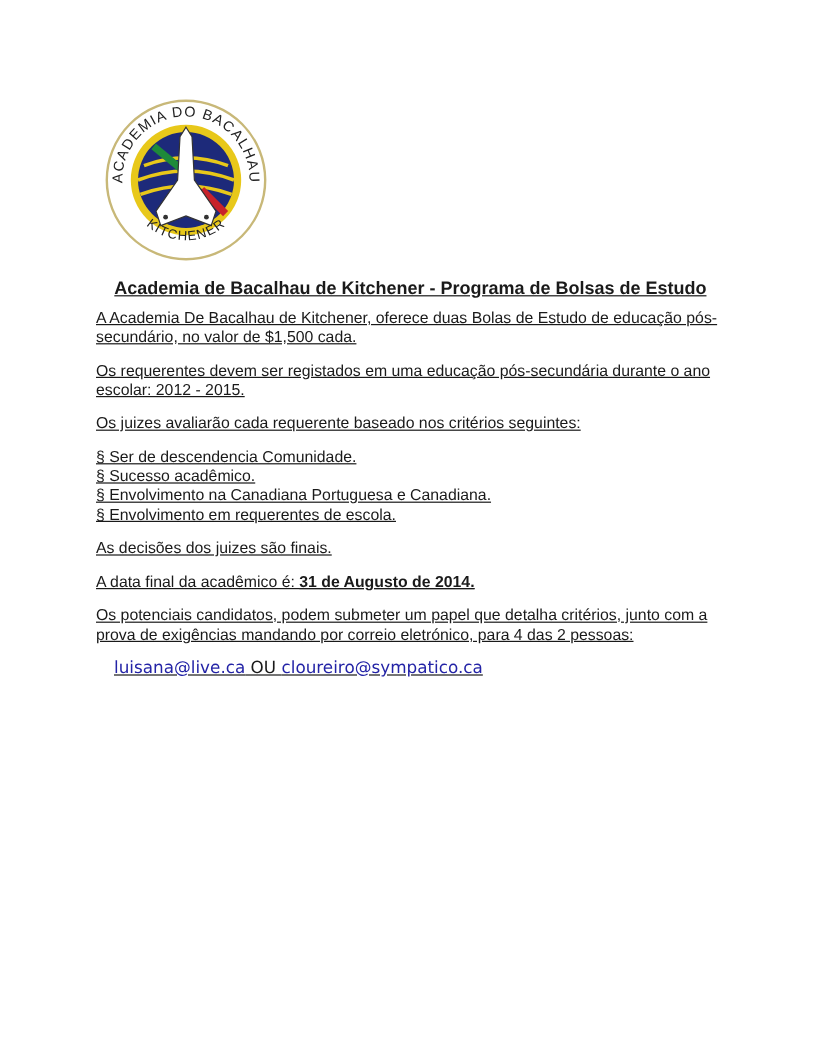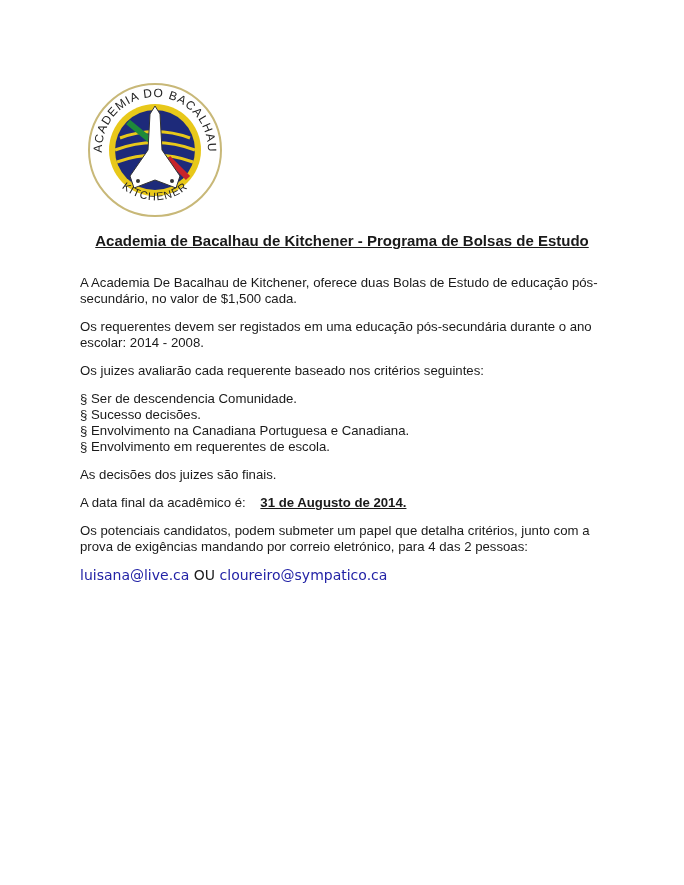--- a/index.html
+++ b/index.html
@@ -1,26 +1,26 @@
 <!DOCTYPE html>
 <html><head>
   <meta charset="utf-8">
   <style>
     html, body { margin: 0; padding: 0; background: #ffffff; }
     body { width: 684px; height: 885px; position: relative; overflow: hidden;
            font-family: "Liberation Sans", sans-serif; color: #1a1a1a; }
     .logo-box { position: absolute; left: 80px; top: 80px; width: 150px; height: 140px; }
     .title { position: absolute; left: 0; top: 232px; width: 684px; text-align: center;
              font-size: 15px; font-weight: bold; text-decoration: underline; color: #1a1a1a; }
-    .content { position: absolute; left: 80px; top: 275px; width: 520px; font-size: 13.2px; line-height: 16px; }
+    .content { position: absolute; left: 80px; top: 257px; width: 520px; font-size: 13.2px; line-height: 16px; text-decoration: underline; }
     .content p { margin: 0 0 12px 0; }
     .crit { margin: 0 0 12px 0; }
     .crit div { line-height: 16px; }
-    .date { font-weight: bold; text-decoration: underline; margin-left: 11px; }
-    .emails { font-family: "DejaVu Sans", sans-serif; font-size: 14px; margin-top: 2px; }
+    .date { font-weight: bold; text-decoration: underline; }
+    .emails { font-family: "DejaVu Sans", sans-serif; font-size: 14px; margin-top: 2px; margin-left: 15px; }
     .email { color: #2323a6; }
     .or { color: #1a1a1a; }
   </style>
 </head>
 <body>
 
 <div class="logo-box">
   <svg width="150" height="140" viewBox="0 0 150 140">
     <circle cx="75" cy="70" r="66" fill="#ffffff" stroke="#c8b878" stroke-width="2"></circle>
     <circle cx="75" cy="70" r="46" fill="#e8c81a"></circle>
@@ -43,25 +43,25 @@
     <text font-family="Liberation Sans, sans-serif" font-size="11" fill="#222" letter-spacing="1">
       <textPath href="#botArc" startOffset="50%" text-anchor="middle">KITCHENER</textPath>
     </text>
   </svg>
 </div>
 
 <div class="title">Academia de Bacalhau de Kitchener - Programa de Bolsas de Estudo</div>
 
 <div class="content">
   <p>A Academia De Bacalhau de Kitchener, oferece duas Bolas de Estudo de educação pós-secundário, no valor de $1,500 cada.</p>
-  <p>Os requerentes devem ser registados em uma educação pós-secundária durante o ano escolar: 2014 - 2008.</p>
+  <p>Os requerentes devem ser registados em uma educação pós-secundária durante o ano escolar: 2012 - 2015.</p>
   <p>Os juizes avaliarão cada requerente baseado nos critérios seguintes:</p>
   <div class="crit">
     <div>§ Ser de descendencia Comunidade.</div>
-    <div>§ Sucesso decisões.</div>
+    <div>§ Sucesso acadêmico.</div>
     <div>§ Envolvimento na Canadiana Portuguesa e Canadiana.</div>
     <div>§ Envolvimento em requerentes de escola.</div>
   </div>
   <p>As decisões dos juizes são finais.</p>
   <p>
     <span>A data final da acadêmico é: </span><span class="date">31 de Augusto de 2014.</span>
   </p>
   <p>Os potenciais candidatos, podem submeter um papel que detalha critérios, junto com a prova de exigências mandando por correio eletrónico, para 4 das 2 pessoas:</p>
   <div class="emails">
     <span class="email">luisana@live.ca</span><span class="or"> OU </span><span class="email">cloureiro@sympatico.ca</span>

